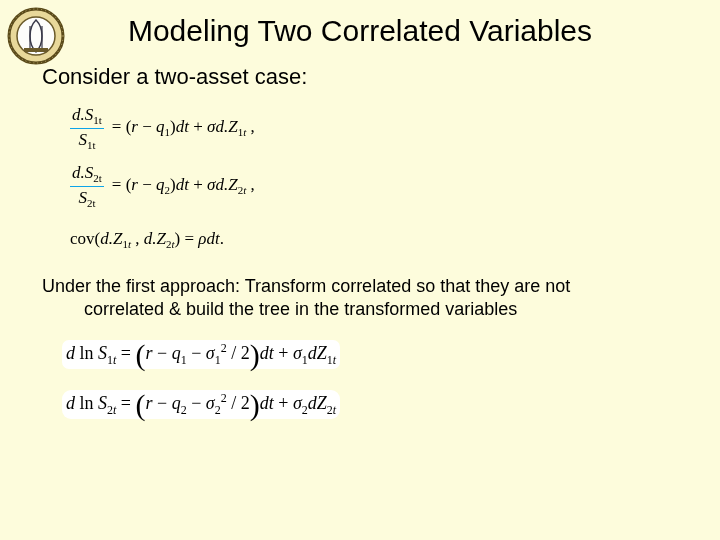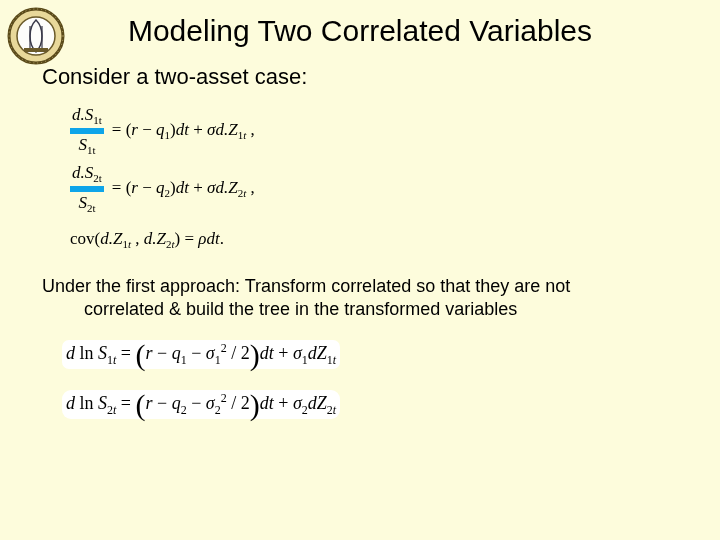--- a/index.html
+++ b/index.html
@@ -53,21 +53,21 @@
   #eq1 { top: 104px; }
   #eq2 { top: 162px; }
   #eq3 { top: 228px; }
   .frac {
     display: inline-block;
     vertical-align: middle;
     text-align: center;
   }
   .frac .num {
     display: block;
-    border-bottom: 6px solid #0ea5e9;
+    border-bottom: 1px solid #0ea5e9;
     padding: 0 2px;
     font-size: 17px;
     font-style: italic;
   }
   .frac .den {
     display: block;
     padding: 0 2px;
     font-size: 17px;
     font-style: italic;
   }

